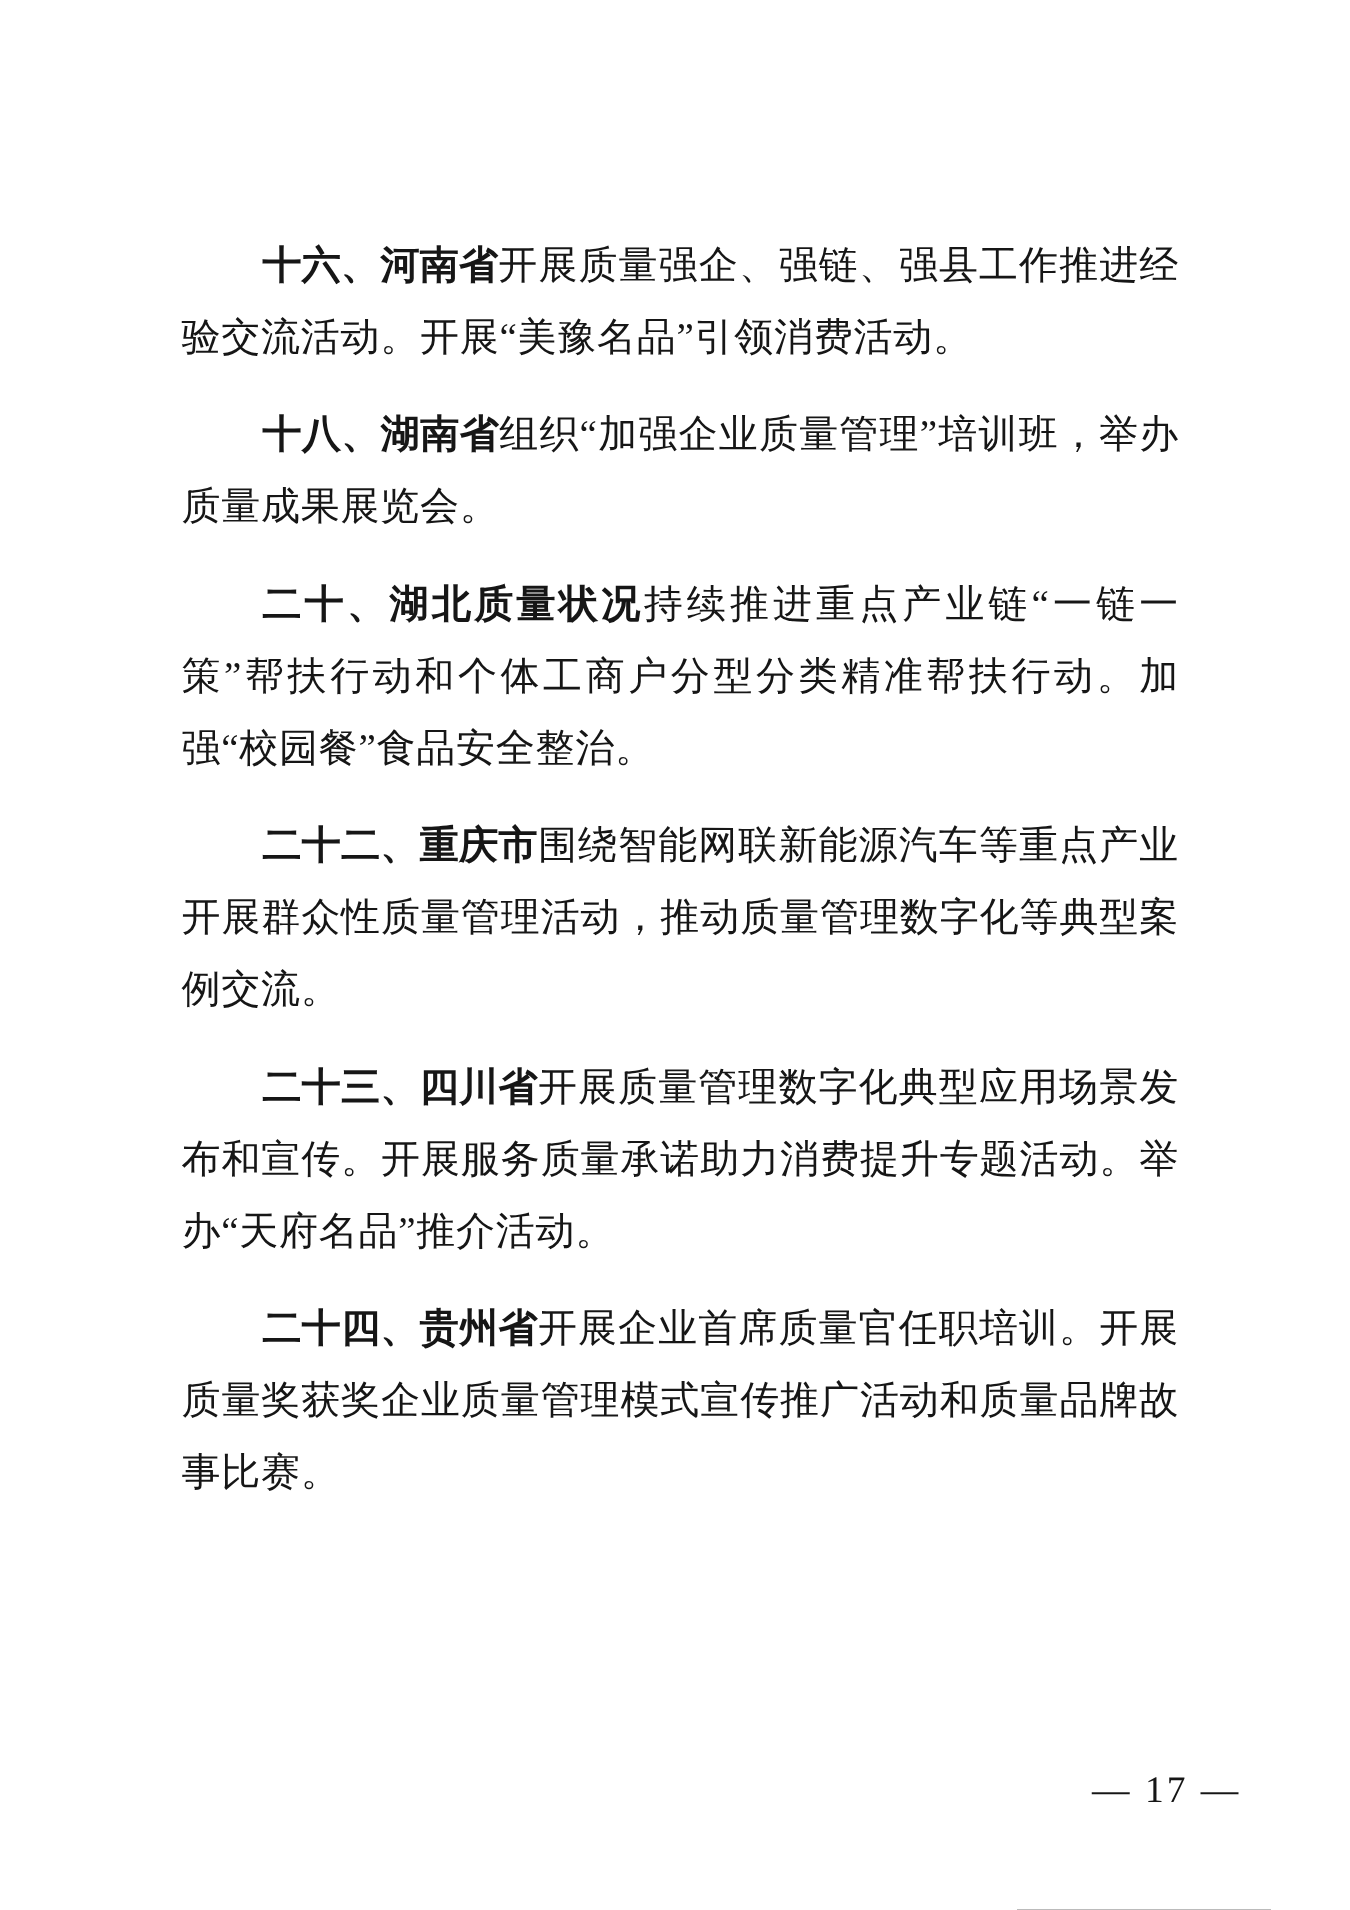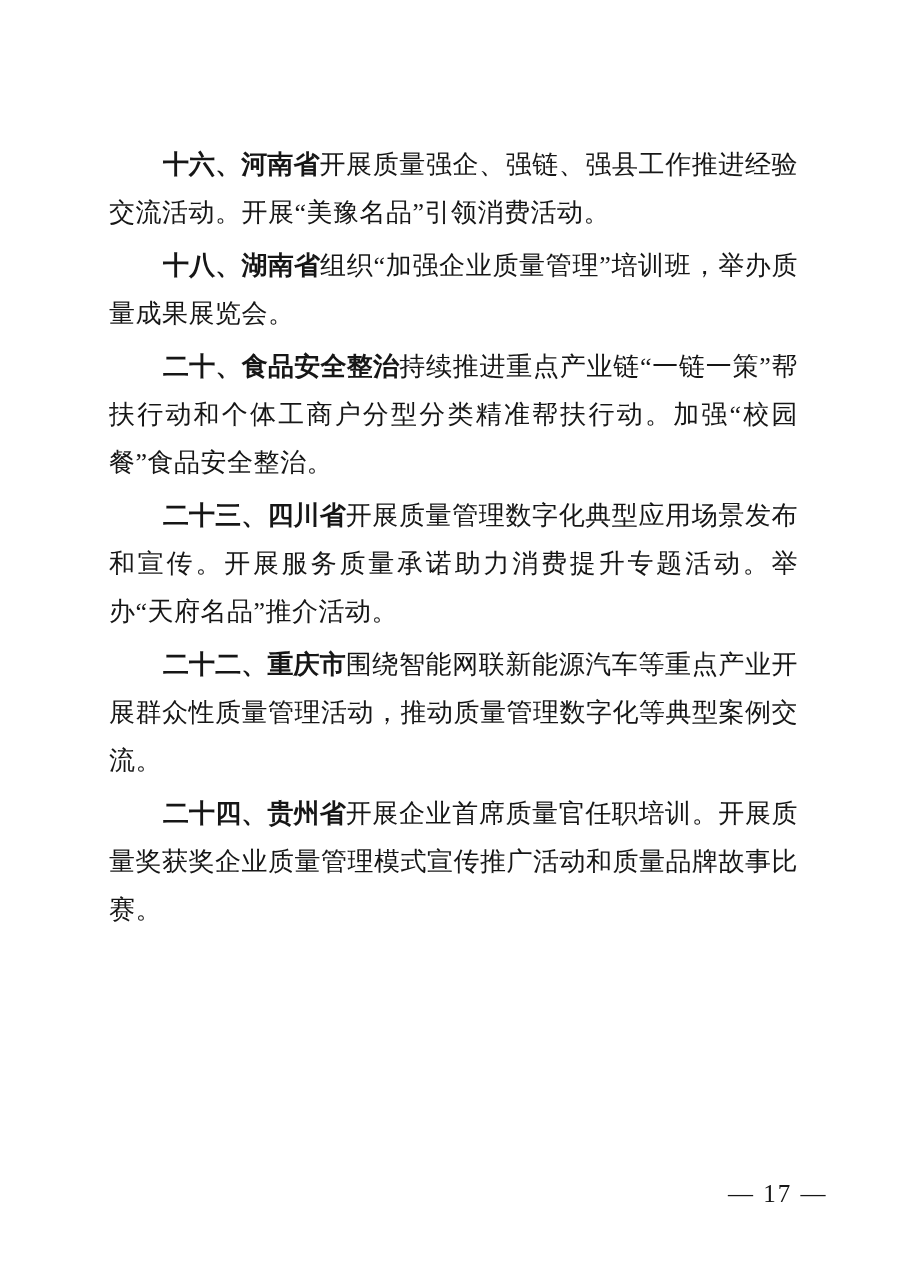--- a/index.html
+++ b/index.html
@@ -15,21 +15,21 @@
     background: #ffffff;
     overflow: hidden;
   }
   .content {
     position: absolute;
     left: 105px;
     top: 136px;
     width: 697px;
   }
   .para {
-    margin: 4px;
+    margin: 16px;
     font-family: "Liberation Serif", "DejaVu Serif", serif;
     font-size: 26px;
     line-height: 48px;
     letter-spacing: 0.5px;
     text-align: justify;
     text-indent: 54px;
     color: #161616;
     word-break: break-all;
   }
   .para .item-label {
@@ -54,25 +54,25 @@
 
 <div class="page">
   <div class="content">
 
     <p class="para"><span class="item-label">十六、河南省</span><span>开展质量强企、强链、强县工作推进经验交流活动。开展“美豫名品”引领消费活动。</span></p>
 
 
     <p class="para"><span class="item-label">十八、湖南省</span><span>组织“加强企业质量管理”培训班，举办质量成果展览会。</span></p>
 
 
-    <p class="para"><span class="item-label">二十、食品安全整治</span><span>持续推进重点产业链“一链一策”帮扶行动和个体工商户分型分类精准帮扶行动。加强“校园餐”食品安全整治。</span></p>
+    <p class="para"><span class="item-label">二十、湖北质量状况</span><span>持续推进重点产业链“一链一策”帮扶行动和个体工商户分型分类精准帮扶行动。加强“校园餐”食品安全整治。</span></p>
 
 
+    <p class="para"><span class="item-label">二十二、重庆市</span><span>围绕智能网联新能源汽车等重点产业开展群众性质量管理活动，推动质量管理数字化等典型案例交流。</span></p>
+
     <p class="para"><span class="item-label">二十三、四川省</span><span>开展质量管理数字化典型应用场景发布和宣传。开展服务质量承诺助力消费提升专题活动。举办“天府名品”推介活动。</span></p>
-
-    <p class="para"><span class="item-label">二十二、重庆市</span><span>围绕智能网联新能源汽车等重点产业开展群众性质量管理活动，推动质量管理数字化等典型案例交流。</span></p>
 
     <p class="para"><span class="item-label">二十四、贵州省</span><span>开展企业首席质量官任职培训。开展质量奖获奖企业质量管理模式宣传推广活动和质量品牌故事比赛。</span></p>
 
   </div>
 
   <div class="page-number">— 17 —</div>
 </div>
 
 </body></html>

